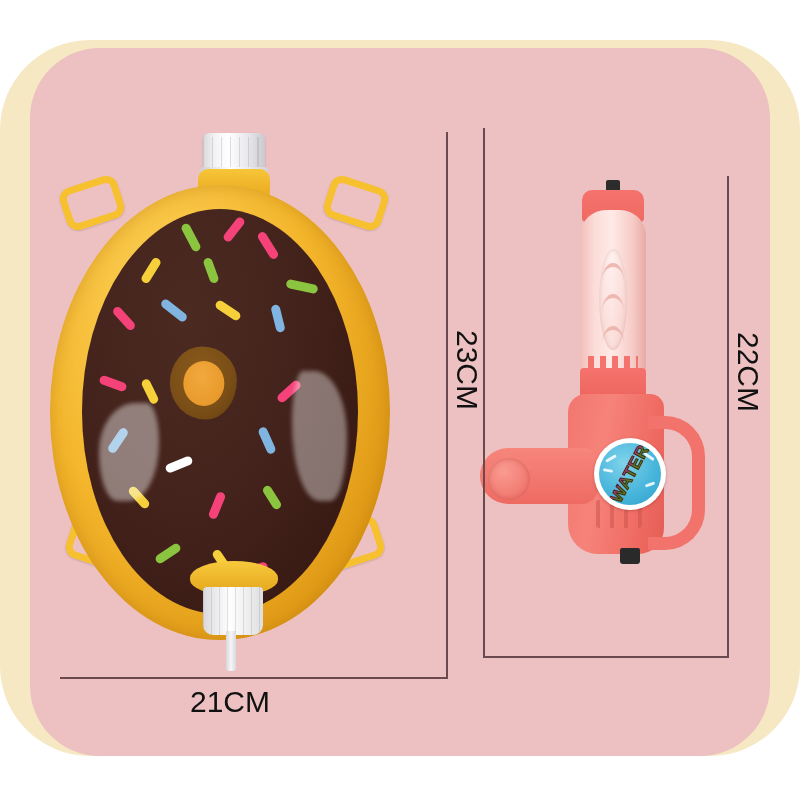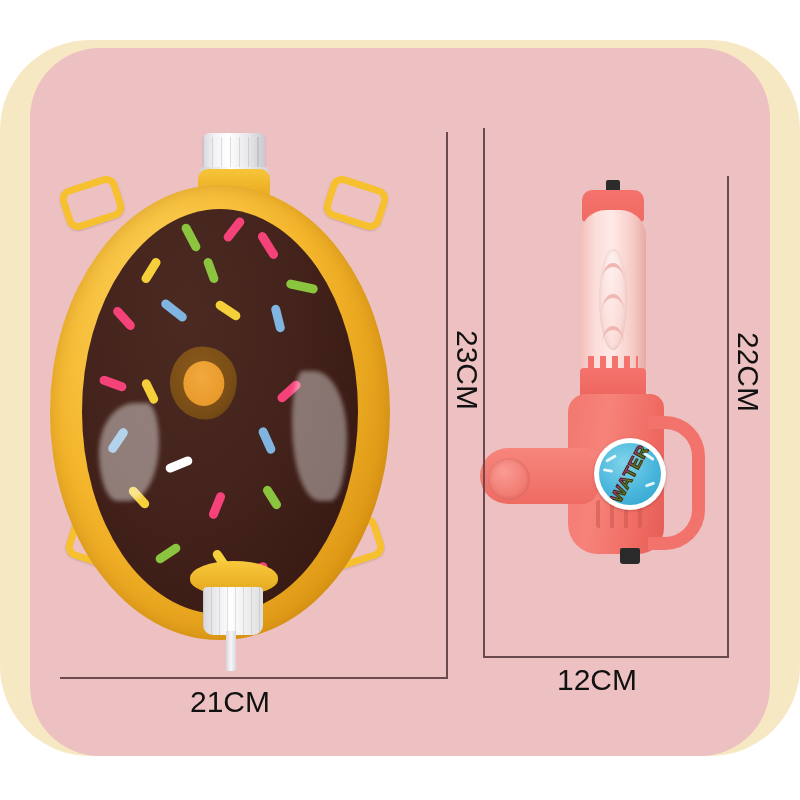--- a/index.html
+++ b/index.html
@@ -307,15 +307,14 @@
   <div class="dim-line h-line" style="left:483px;top:656px;width:246px;"></div>
 
   <div class="dim-line v-line" style="left:483px;top:128px;height:528px;"></div>
 
   <span class="dim-label rot" style="left:484px;top:330px;font-size:30px;">23CM</span>
 
   <span class="dim-label" style="left:190px;top:685px;font-size:30px;">21CM</span>
 
   <span class="dim-label rot" style="left:765px;top:332px;font-size:30px;">22CM</span>
 
-  <span class="dim-label" style="left:557px;top:663px;font-size:30px;">12CM</span>
 
 </div>
 
 </body></html>

